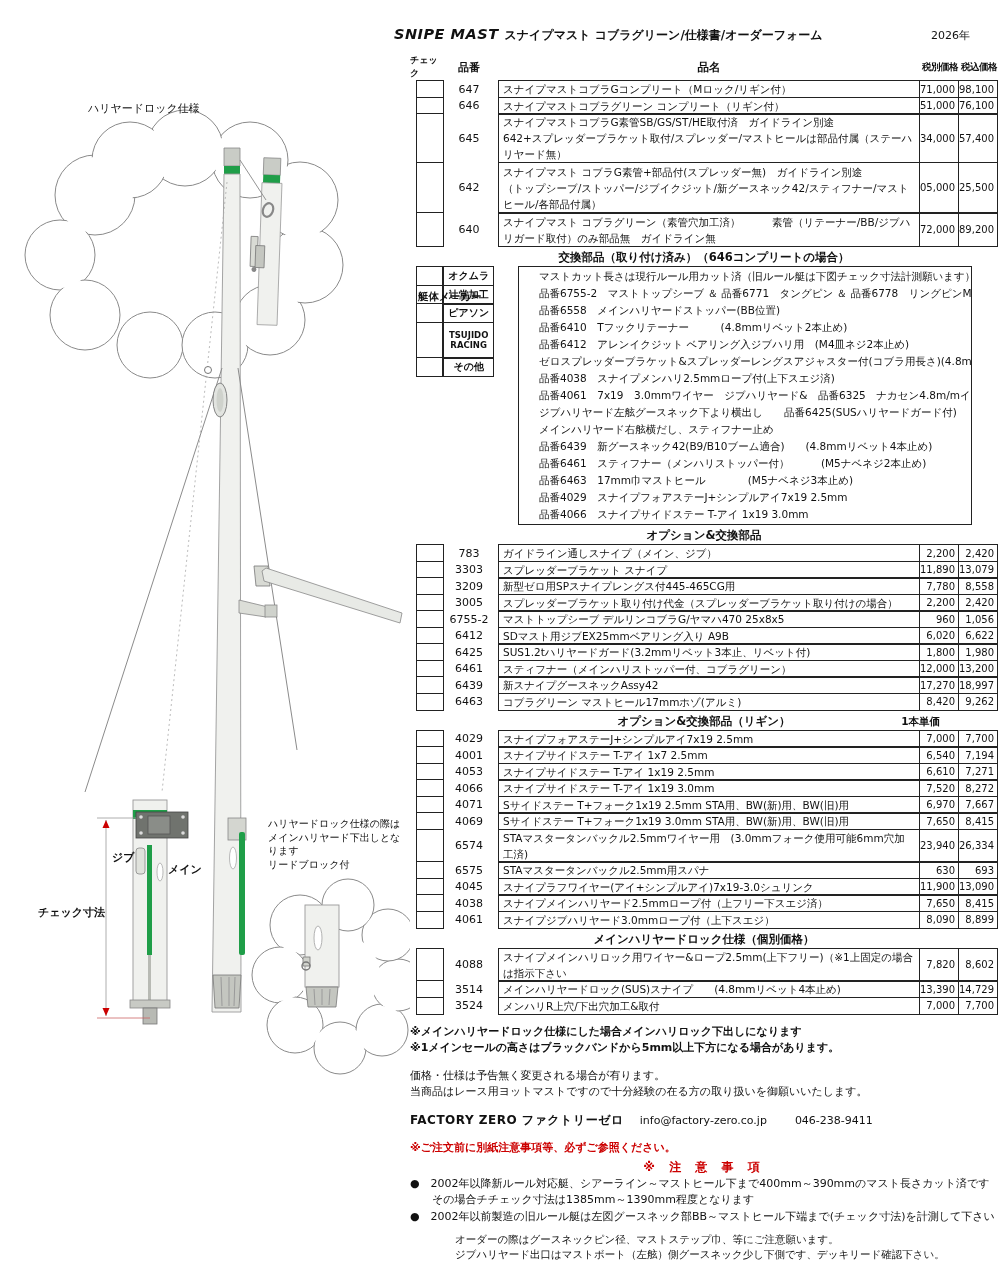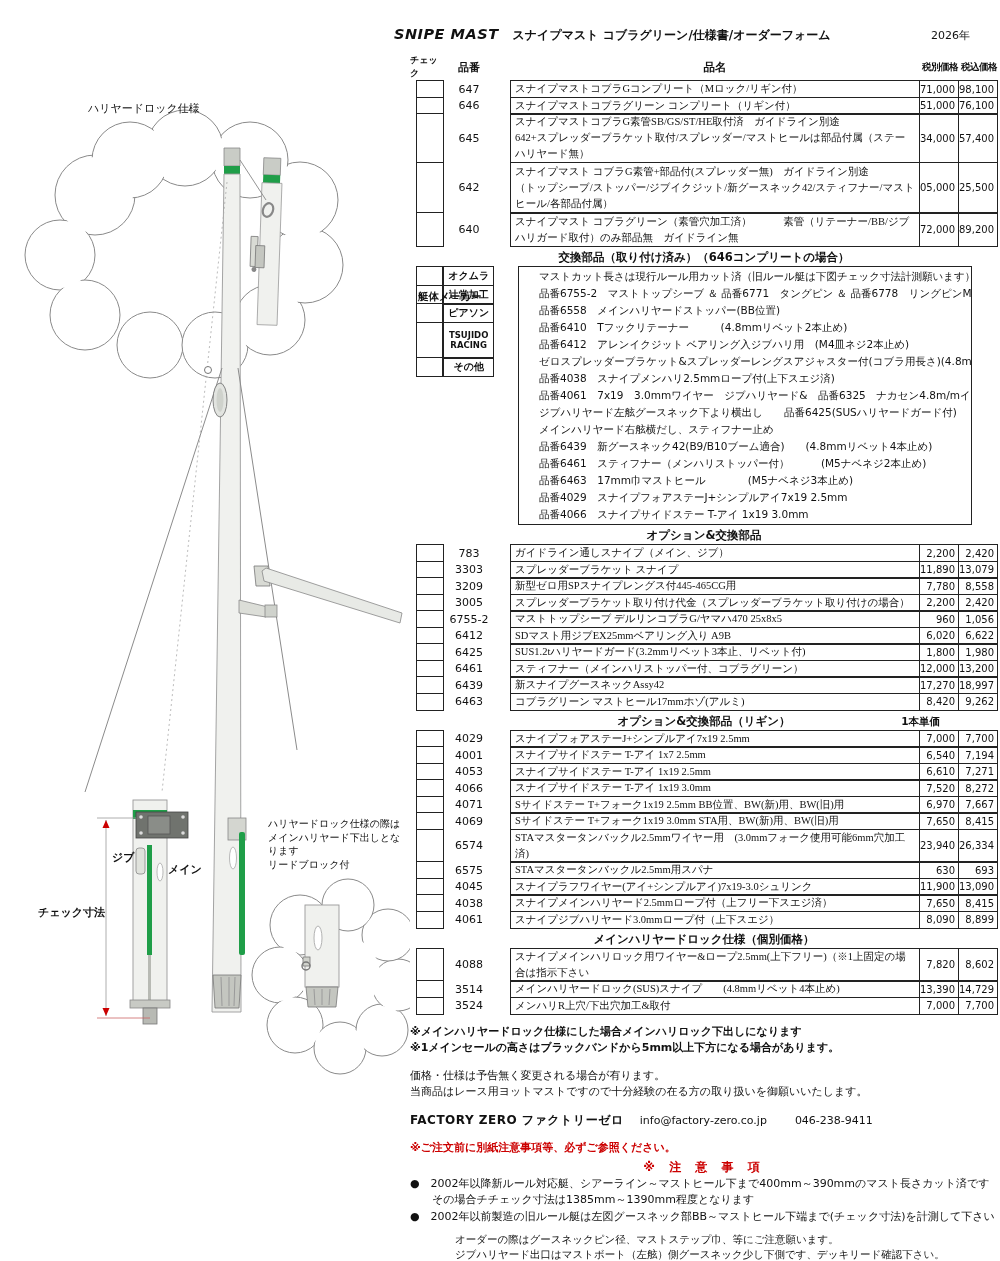--- a/index.html
+++ b/index.html
@@ -3,29 +3,29 @@
 <meta charset="utf-8">
 <style>
   html,body{margin:0;padding:0;background:#fff;}
   body{font-family:"DejaVu Sans","Liberation Sans",sans-serif;color:#111;}
   #page{position:relative;width:1000px;height:1261px;background:#fff;overflow:hidden;}
 
   
   #form-col{position:absolute;left:410px;top:0;width:588px;}
   .brandrow{display:flex;align-items:baseline;margin:26px 0 0 -16px;}
   .brand{font-style:italic;font-weight:bold;font-size:14.5px;letter-spacing:.5px;}
-  .subtitle{margin-left:14px;font-weight:bold;font-size:12px;}
+  .subtitle{margin-left:6px;font-weight:bold;font-size:12px;}
   .year{margin-left:auto;margin-right:28px;font-size:11px;}
 
   .trow{display:grid;grid-template-columns:34px 50px 426px 39px 39px;min-height:17.6px;}
   .trow + .trow{margin-top:-1.5px;}
   .cb{width:26px;justify-self:start;margin-left:6px;align-self:stretch;border:1.5px solid #222;background:#fff;}
   .cc{display:flex;align-items:center;justify-content:center;font-size:11px;}
-  .nc{border:1.5px solid #222;margin-left:16px;padding:0 4px;font-size:10.5px;line-height:16px;
-      display:flex;align-items:center;white-space:pre-line;overflow:hidden;font-family:Liberation Serif, serif;}
+  .nc{border:1.5px solid #222;margin-left:4px;padding:0 4px;font-size:10.5px;line-height:16px;
+      display:flex;align-items:center;white-space:pre-line;overflow:hidden;}
   .pc{border:1.5px solid #222;margin-left:-1.5px;padding:0 3px;font-size:10px;
       display:flex;align-items:center;justify-content:flex-end;overflow:hidden;}
 
   .hdr .cc,.hdr .nc,.hdr .pc{border:none;font-weight:bold;}
   .hdr{min-height:18px;margin-top:10px;}
   .hdr .check-l{font-size:9px;font-weight:bold;display:flex;align-items:flex-end;justify-content:center;}
   .hdr .nc{justify-content:center;font-size:11.5px;}
   .hdr .pc{font-size:9.5px;padding:0 1px;letter-spacing:-.5px;}
 
   .r1{min-height:18px}.r2{min-height:35px}.r3{min-height:52px}
@@ -442,21 +442,21 @@
           <div class="cb"></div>
           <div class="cc">4066</div>
           <div class="nc">スナイプサイドステー T-アイ 1x19 3.0mm</div>
           <div class="pc">7,520</div>
           <div class="pc">8,272</div>
         </div>
 
         <div class="trow">
           <div class="cb"></div>
           <div class="cc">4071</div>
-          <div class="nc">Sサイドステー T+フォーク1x19 2.5mm BB位置、BW(新)用、BW(旧)用</div>
+          <div class="nc">Sサイドステー T+フォーク1x19 2.5mm STA用、BW(新)用、BW(旧)用</div>
           <div class="pc">6,970</div>
           <div class="pc">7,667</div>
         </div>
 
         <div class="trow">
           <div class="cb"></div>
           <div class="cc">4069</div>
           <div class="nc">Sサイドステー T+フォーク1x19 3.0mm STA用、BW(新)用、BW(旧)用</div>
           <div class="pc">7,650</div>
           <div class="pc">8,415</div>

